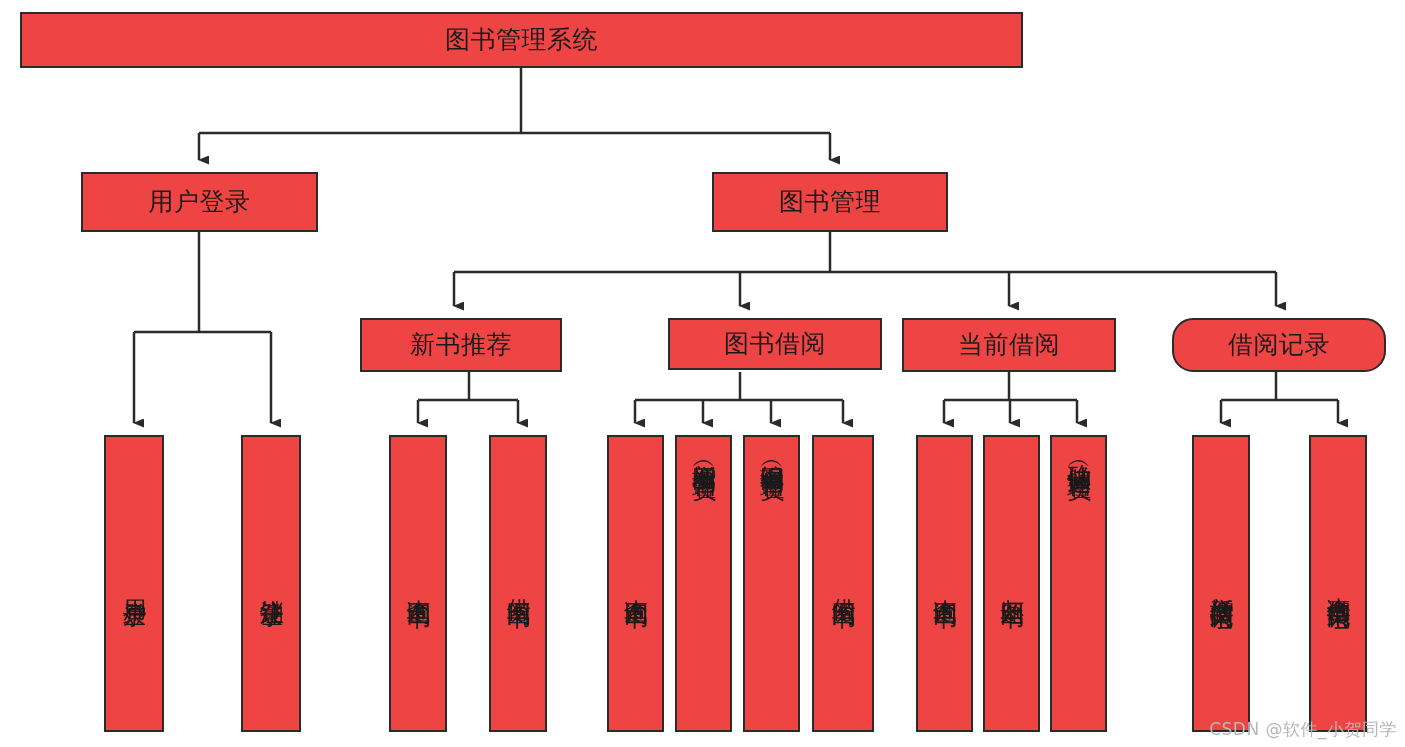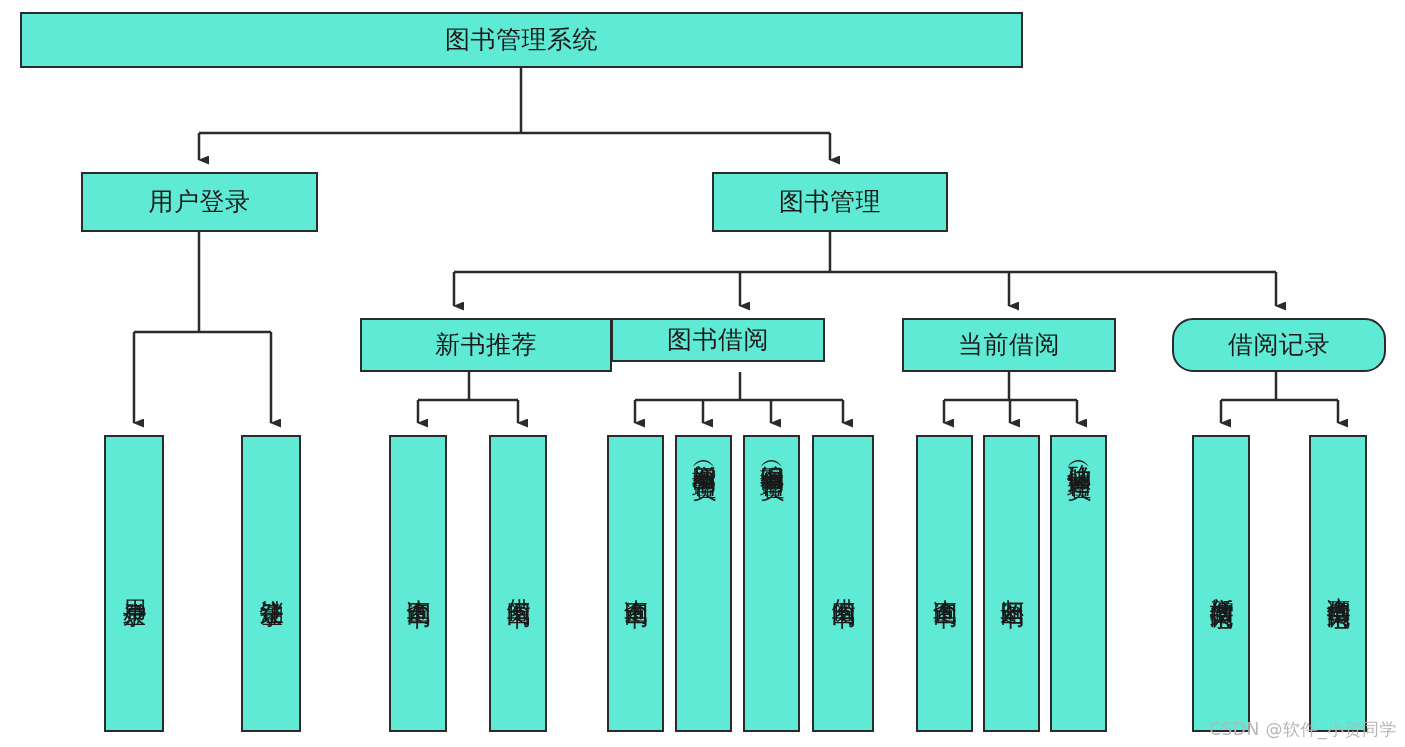--- a/index.html
+++ b/index.html
@@ -21,21 +21,21 @@
     position: absolute;
     left: 0;
     top: 0;
     width: 1405px;
     height: 747px;
     pointer-events: none;
   }
   .node {
     position: absolute;
     box-sizing: border-box;
-    background: #5eead4;
+    background: #ef4444;
     border: 2.5px solid #2b2b2b;
     display: flex;
     align-items: center;
     justify-content: center;
     color: #1a1a1a;
   }
   .node.h {
     font-size: 25px;
     line-height: 1.1;
     letter-spacing: 0.5px;
@@ -127,25 +127,25 @@
   </div>
 
   <div class="node h" style="left:81px; top:172px; width:237px; height:60px;">
     <span>用户登录</span>
   </div>
 
   <div class="node h" style="left:712px; top:172px; width:236px; height:60px;">
     <span>图书管理</span>
   </div>
 
-  <div class="node h" style="left:360px; top:318px; width:252px; height:54px;">
+  <div class="node h" style="left:360px; top:318px; width:202px; height:54px;">
     <span>新书推荐</span>
   </div>
 
-  <div class="node h" style="left:611px; top:318px; width:214px; height:44px;">
+  <div class="node h" style="left:668px; top:318px; width:214px; height:52px;">
     <span>图书借阅</span>
   </div>
 
   <div class="node h" style="left:902px; top:318px; width:214px; height:54px;">
     <span>当前借阅</span>
   </div>
 
   <div class="node h" style="left:1172px; top:318px; width:214px; height:54px;border-radius:21px;">
     <span>借阅记录</span>
   </div>

